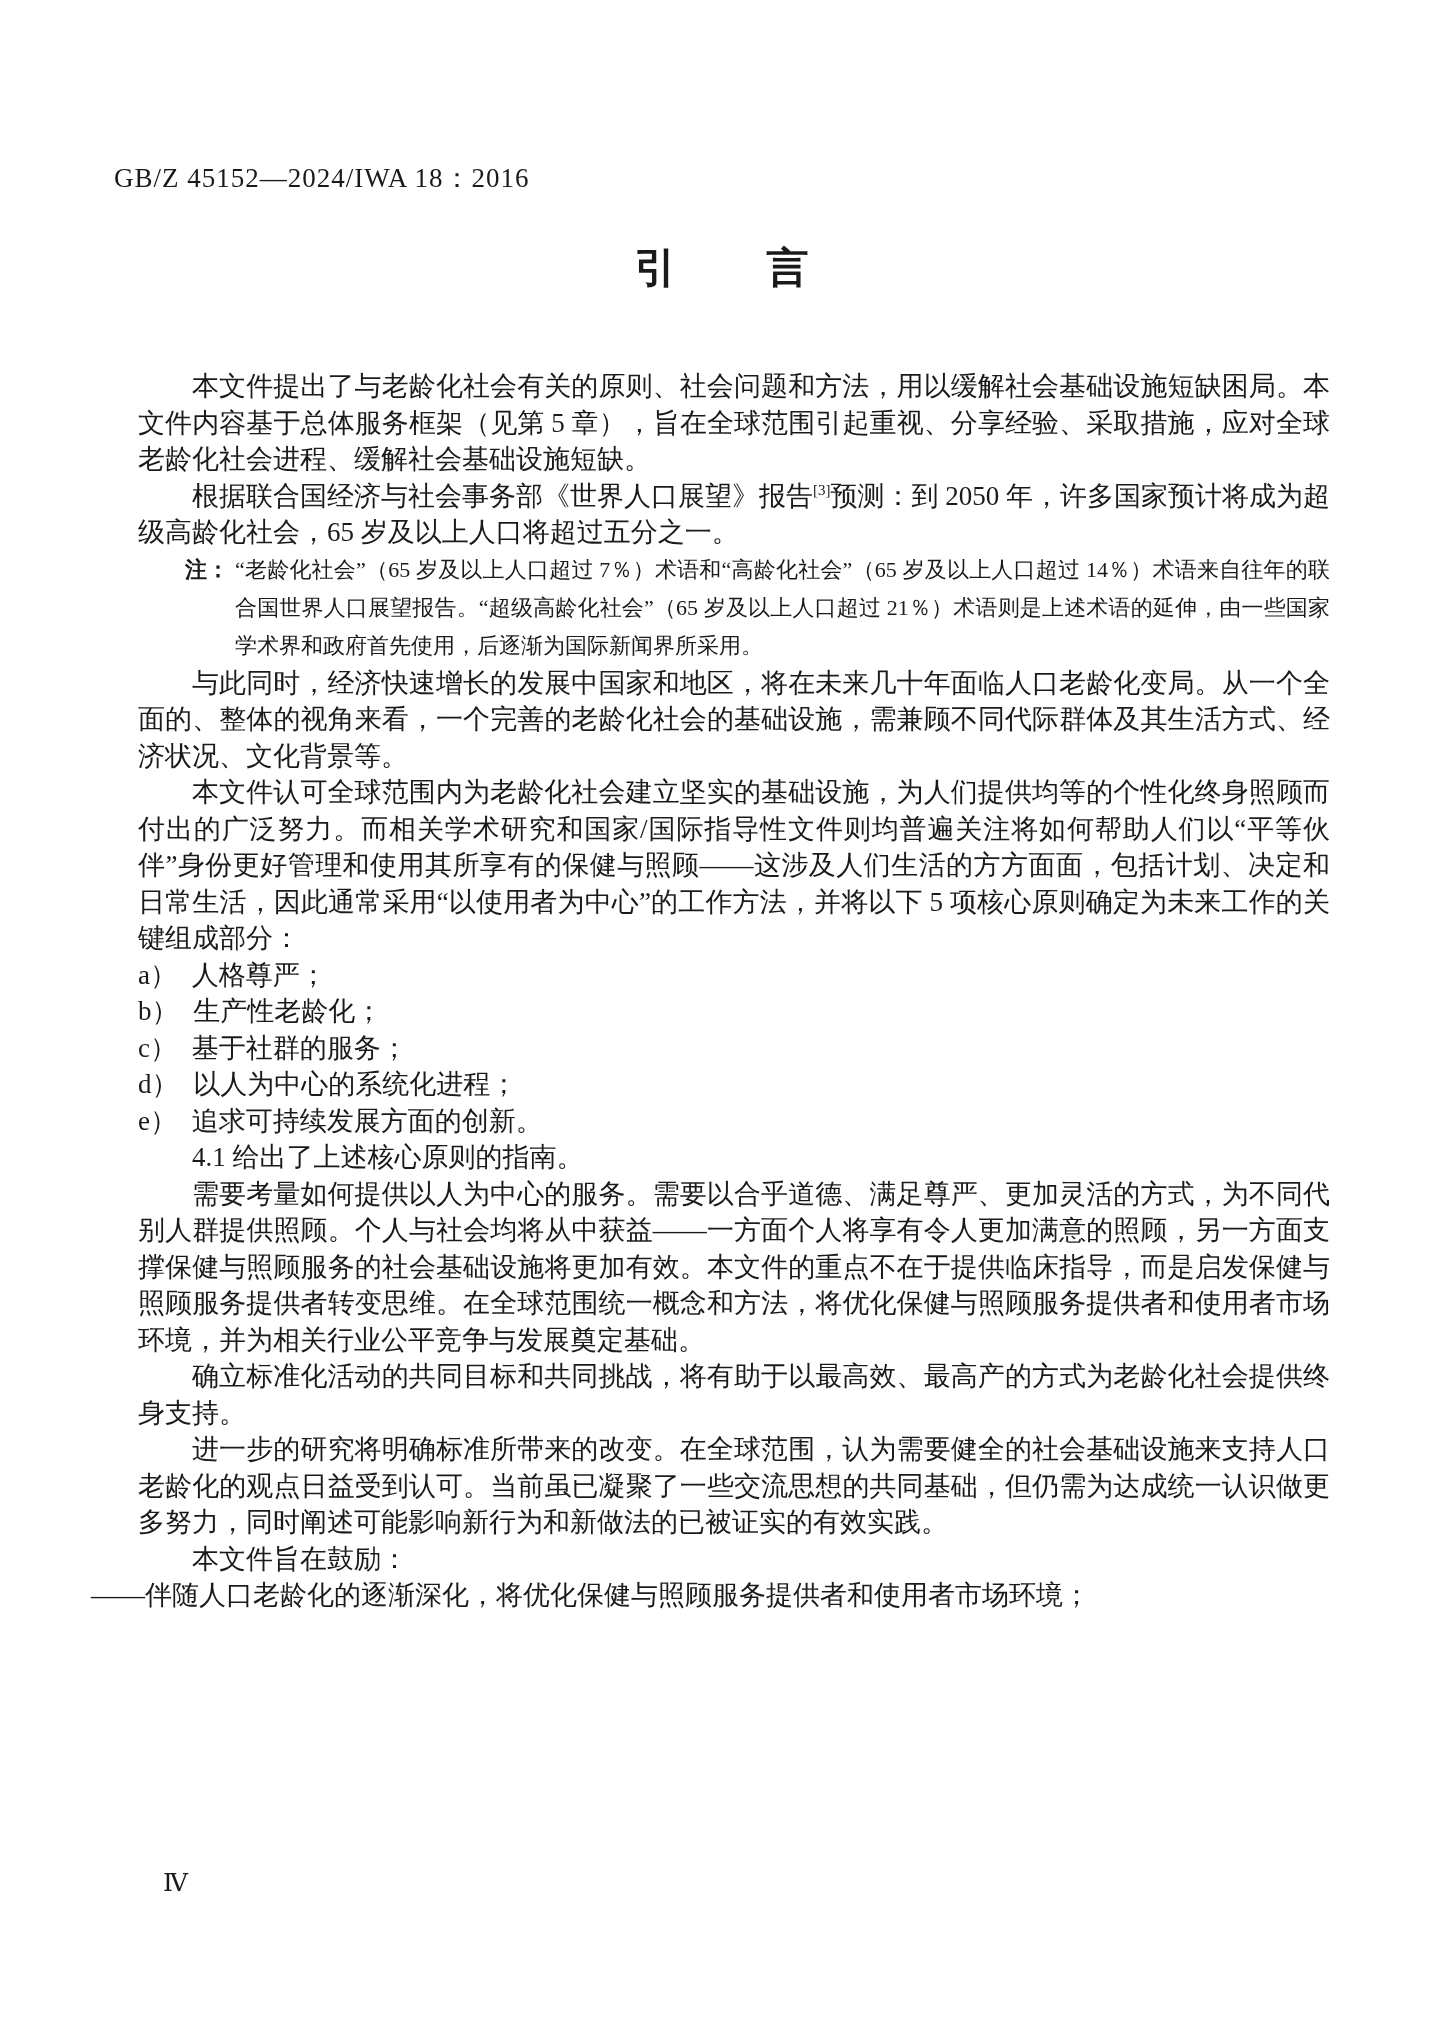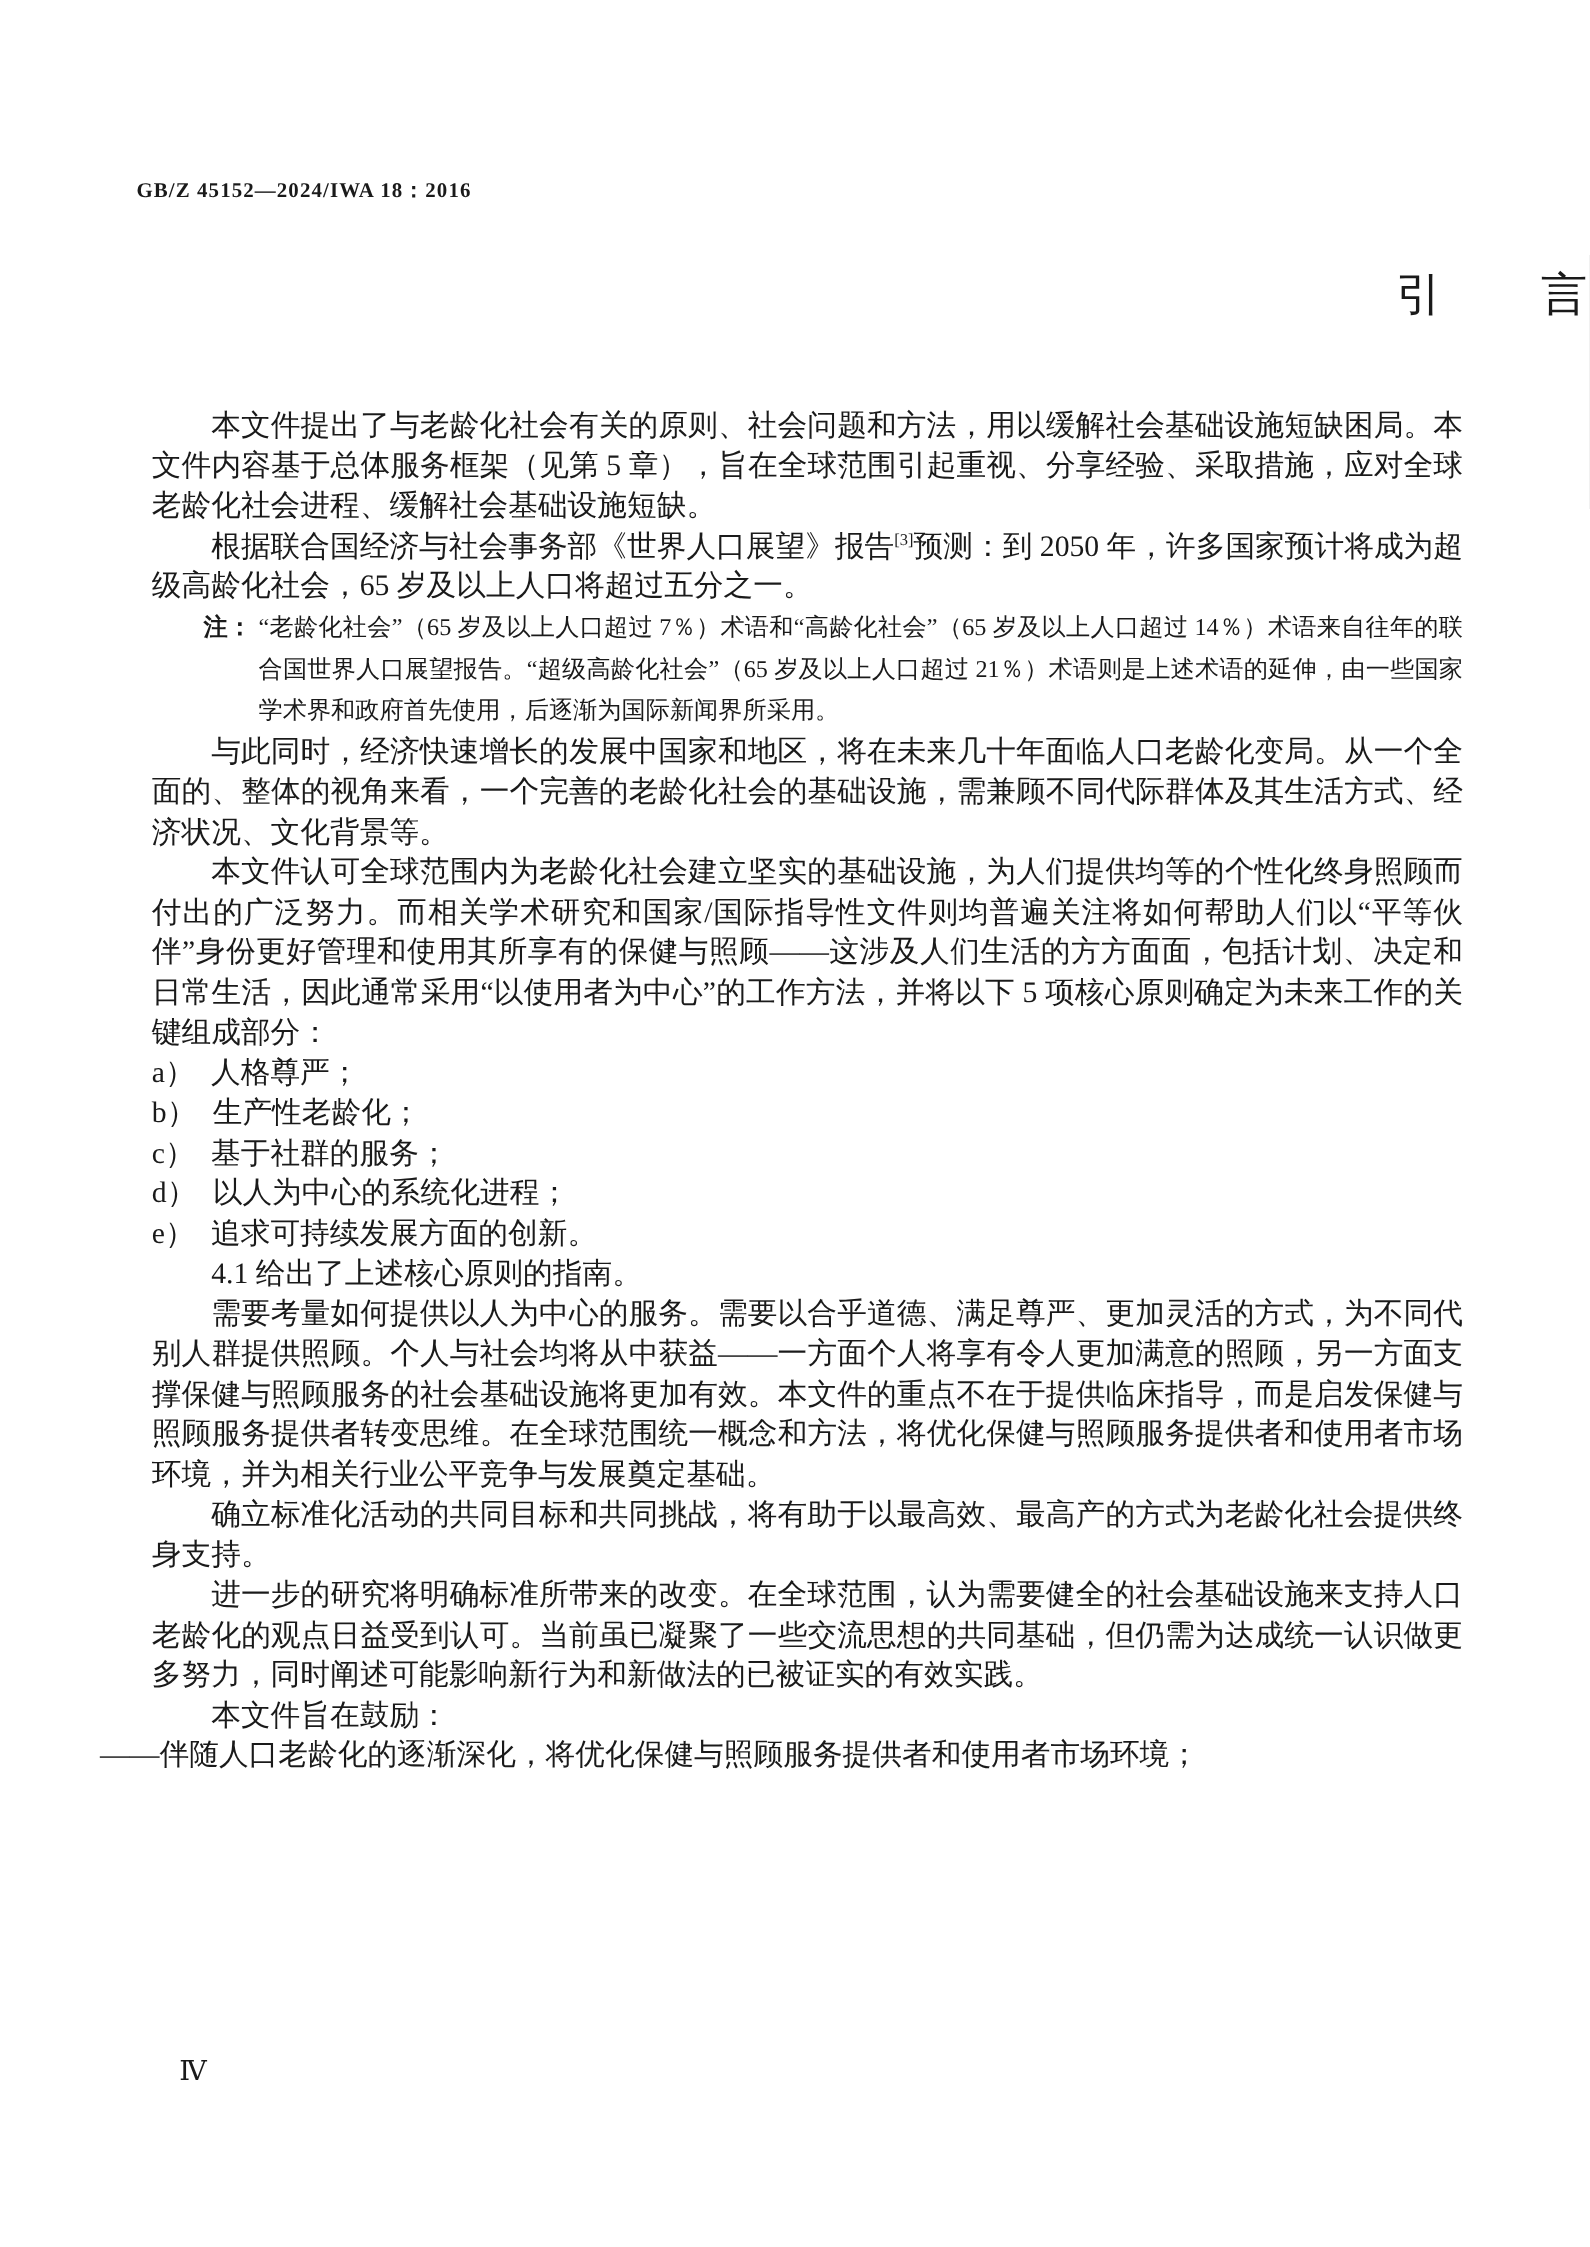--- a/index.html
+++ b/index.html
@@ -7,34 +7,34 @@
     position:relative;
     width:1445px;height:2043px;
     margin:0 auto;
     background:#ffffff;
     color:#1a1a1a;
     font-family:"Liberation Serif","DejaVu Serif",serif;
     overflow:hidden;
   }
   .std-header{
     position:absolute;
-    left:124px;top:160px;
-    font-size:19px;
-    font-weight:bold;
+    left:114px;top:160px;
+    font-size:27px;
+    font-weight:normal;
     letter-spacing:1px;
     white-space:nowrap;
   }
   .doc-title{
     position:absolute;
     left:0;top:240px;
     width:100%;
-    text-align:right;
+    text-align:center;
     font-family:"Liberation Sans","DejaVu Sans",sans-serif;
     font-size:42px;
-    font-weight:400;
+    font-weight:700;
     letter-spacing:2px;
   }
   .content{
     position:absolute;
     left:138px;top:368px;
     width:1192px;
     font-size:27px;
     line-height:36.5px;
     text-align:justify;
   }

